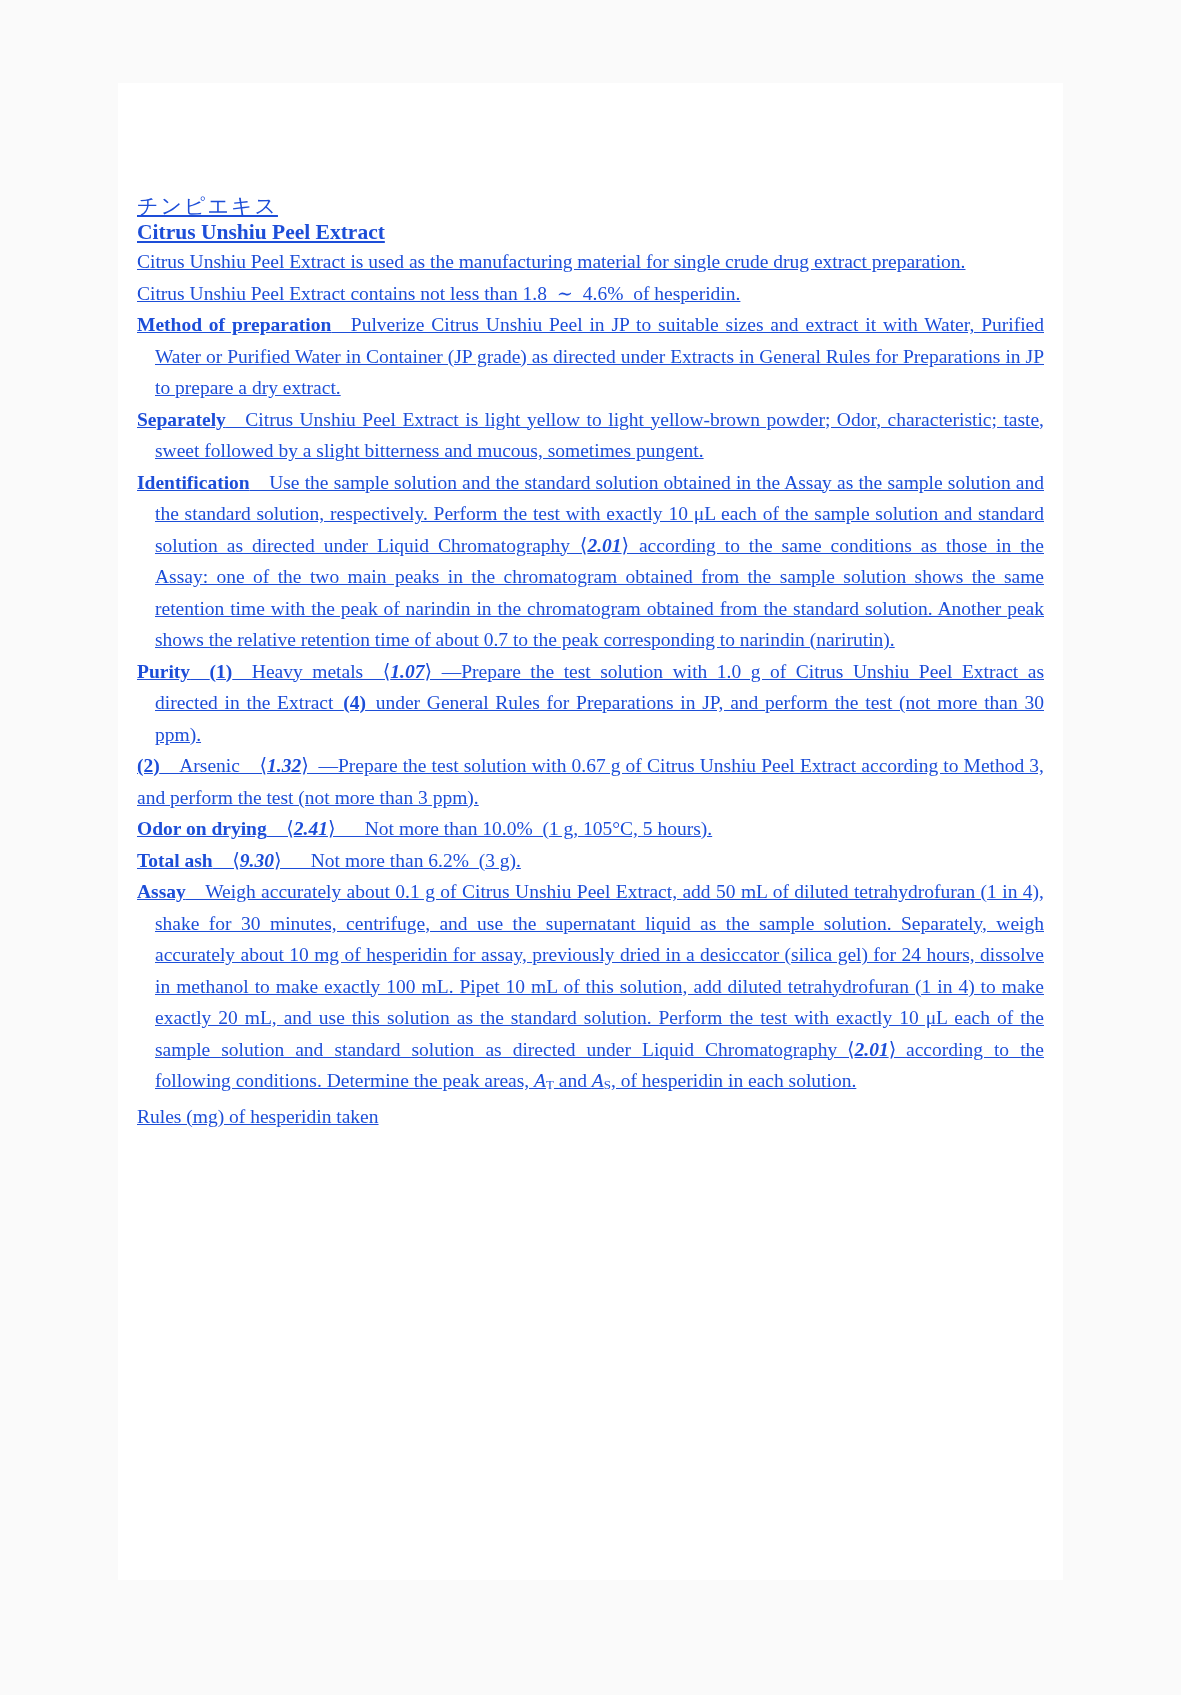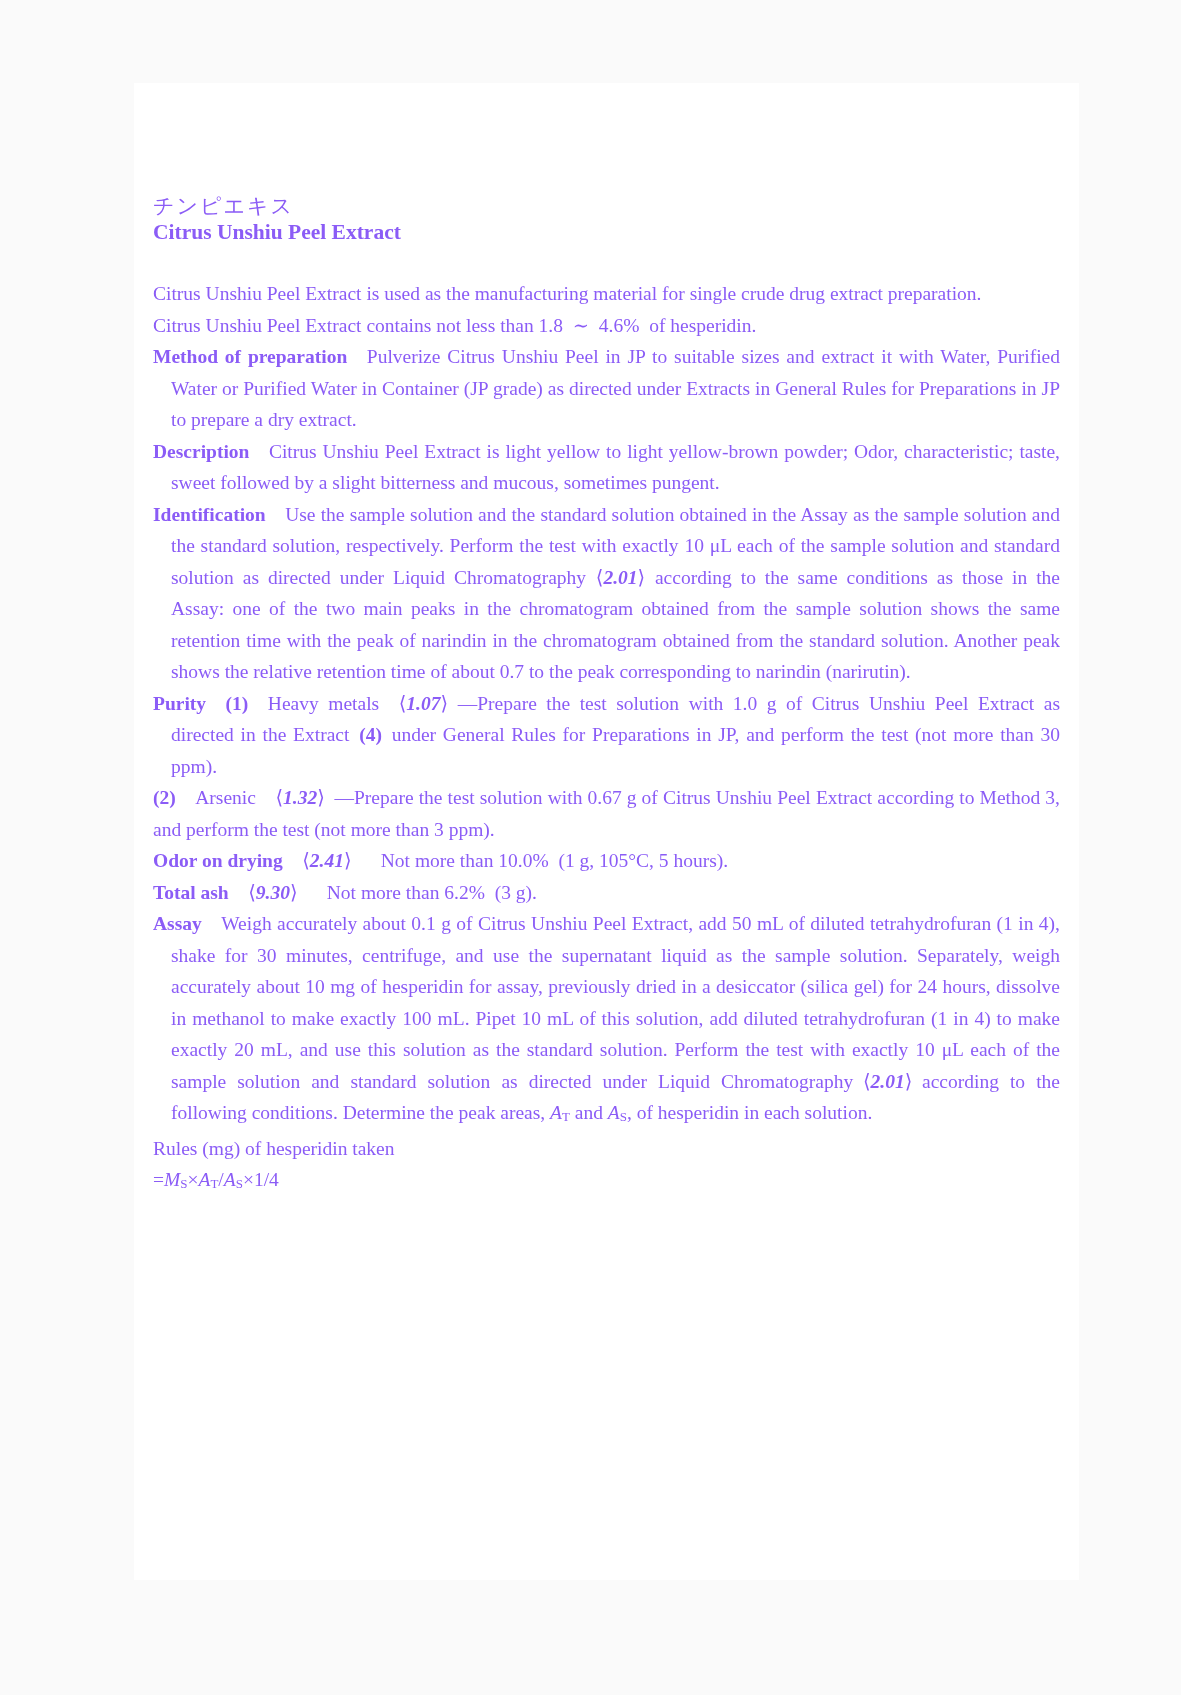--- a/index.html
+++ b/index.html
@@ -5,31 +5,31 @@
   html, body { margin: 0; padding: 0; }
   body {
     width: 1181px; height: 1695px;
     background: #fafafa;
     position: relative;
     font-family: "Liberation Serif", "DejaVu Serif", serif;
   }
   .canvas { position: absolute; inset: 0; background: #fafafa; }
   .page {
     position: absolute;
-    left: 134px; top: 83px;
+    left: 118px; top: 83px;
     width: 945px; height: 1497px;
     background: #ffffff;
     box-sizing: border-box;
     padding: 110px 19px 0 19px;
-    color: #8b5cf6;
+    color: #1d4ed8;
+    text-decoration: underline;
   }
   .jp-title { font-size: 21px; line-height: 26px; letter-spacing: 2px; }
   .en-title { font-size: 21.5px; font-weight: bold; line-height: 27px; }
   .content {
-    margin-top: 32px;
     font-size: 19.5px;
     line-height: 31.5px;
     text-align: justify;
   }
   .content p { margin: 0; }
   .p-intro { margin-left: 21px; }
   .p-section { padding-left: 18px; text-indent: -18px; }
   .p-sub { margin-left: 30px; }
   .p-item { margin-left: 18px; }
   .p-formula-label { margin-left: 26px; margin-top: 27px; text-align: left; }
@@ -43,24 +43,23 @@
 <body>
 
 <div class="canvas">
   <div class="page">
     <div class="jp-title">チンピエキス</div>
     <div class="en-title">Citrus Unshiu Peel Extract</div>
     <div class="content" id="content">
         <p class="p-intro"><span class="run-r">Citrus Unshiu Peel Extract is used as the manufacturing material for single crude drug extract preparation.</span></p>
         <p class="p-intro"><span class="run-r">Citrus Unshiu Peel Extract contains not less than 1.8 ∼ 4.6% of hesperidin.</span></p>
         <p class="p-section"><span class="run-b">Method of preparation</span><span class="run-r">  Pulverize Citrus Unshiu Peel in JP to suitable sizes and extract it with Water, Purified Water or Purified Water in Container (JP grade) as directed under Extracts in General Rules for Preparations in JP to prepare a dry extract.</span></p>
-        <p class="p-section"><span class="run-b">Description</span><span class="run-r">  Citrus Unshiu Peel Extract is light yellow to light yellow-brown powder; Odor, characteristic; taste, sweet followed by a slight bitterness and mucous, sometimes pungent.</span></p>
+        <p class="p-section"><span class="run-b">Separately</span><span class="run-r">  Citrus Unshiu Peel Extract is light yellow to light yellow-brown powder; Odor, characteristic; taste, sweet followed by a slight bitterness and mucous, sometimes pungent.</span></p>
         <p class="p-section"><span class="run-b">Identification</span><span class="run-r">  Use the sample solution and the standard solution obtained in the Assay as the sample solution and the standard solution, respectively. Perform the test with exactly 10 μL each of the sample solution and standard solution as directed under Liquid Chromatography ⟨</span><span class="run-bi">2.01</span><span class="run-r">⟩ according to the same conditions as those in the Assay: one of the two main peaks in the chromatogram obtained from the sample solution shows the same retention time with the peak of narindin in the chromatogram obtained from the standard solution. Another peak shows the relative retention time of about 0.7 to the peak corresponding to narindin (narirutin).</span></p>
         <p class="p-section"><span class="run-b">Purity</span><span class="run-r">  </span><span class="run-b">(1)</span><span class="run-r">  Heavy metals  ⟨</span><span class="run-bi">1.07</span><span class="run-r">⟩ —Prepare the test solution with 1.0 g of Citrus Unshiu Peel Extract as directed in the Extract </span><span class="run-b">(4)</span><span class="run-r"> under General Rules for Preparations in JP, and perform the test (not more than 30 ppm).</span></p>
         <p class="p-item"><span class="run-b">(2)</span><span class="run-r">  Arsenic  ⟨</span><span class="run-bi">1.32</span><span class="run-r">⟩ —Prepare the test solution with 0.67 g of Citrus Unshiu Peel Extract according to Method 3, and perform the test (not more than 3 ppm).</span></p>
         <p class="p-section"><span class="run-b">Odor on drying</span><span class="run-r">  ⟨</span><span class="run-bi">2.41</span><span class="run-r">⟩   Not more than 10.0% (1 g, 105°C, 5 hours).</span></p>
         <p class="p-section"><span class="run-b">Total ash</span><span class="run-r">  ⟨</span><span class="run-bi">9.30</span><span class="run-r">⟩   Not more than 6.2% (3 g).</span></p>
         <p class="p-section"><span class="run-b">Assay</span><span class="run-r">  Weigh accurately about 0.1 g of Citrus Unshiu Peel Extract, add 50 mL of diluted tetrahydrofuran (1 in 4), shake for 30 minutes, centrifuge, and use the supernatant liquid as the sample solution. Separately, weigh accurately about 10 mg of hesperidin for assay, previously dried in a desiccator (silica gel) for 24 hours, dissolve in methanol to make exactly 100 mL. Pipet 10 mL of this solution, add diluted tetrahydrofuran (1 in 4) to make exactly 20 mL, and use this solution as the standard solution. Perform the test with exactly 10 μL each of the sample solution and standard solution as directed under Liquid Chromatography ⟨</span><span class="run-bi">2.01</span><span class="run-r">⟩ according to the following conditions. Determine the peak areas, </span><span class="run-i">A</span><span class="run-sub">T</span><span class="run-r"> and </span><span class="run-i">A</span><span class="run-sub">S</span><span class="run-r">, of hesperidin in each solution.</span></p>
         <p class="p-formula-label"><span class="run-r">Rules (mg) of hesperidin taken</span></p>
-        <p class="p-formula"><span class="run-r">=</span><span class="run-i">M</span><span class="run-sub">S</span><span class="run-r">×</span><span class="run-i">A</span><span class="run-sub">T</span><span class="run-r">/</span><span class="run-i">A</span><span class="run-sub">S</span><span class="run-r">×1/4</span></p>
       </div>
   </div>
 </div>
 
 </body></html>

